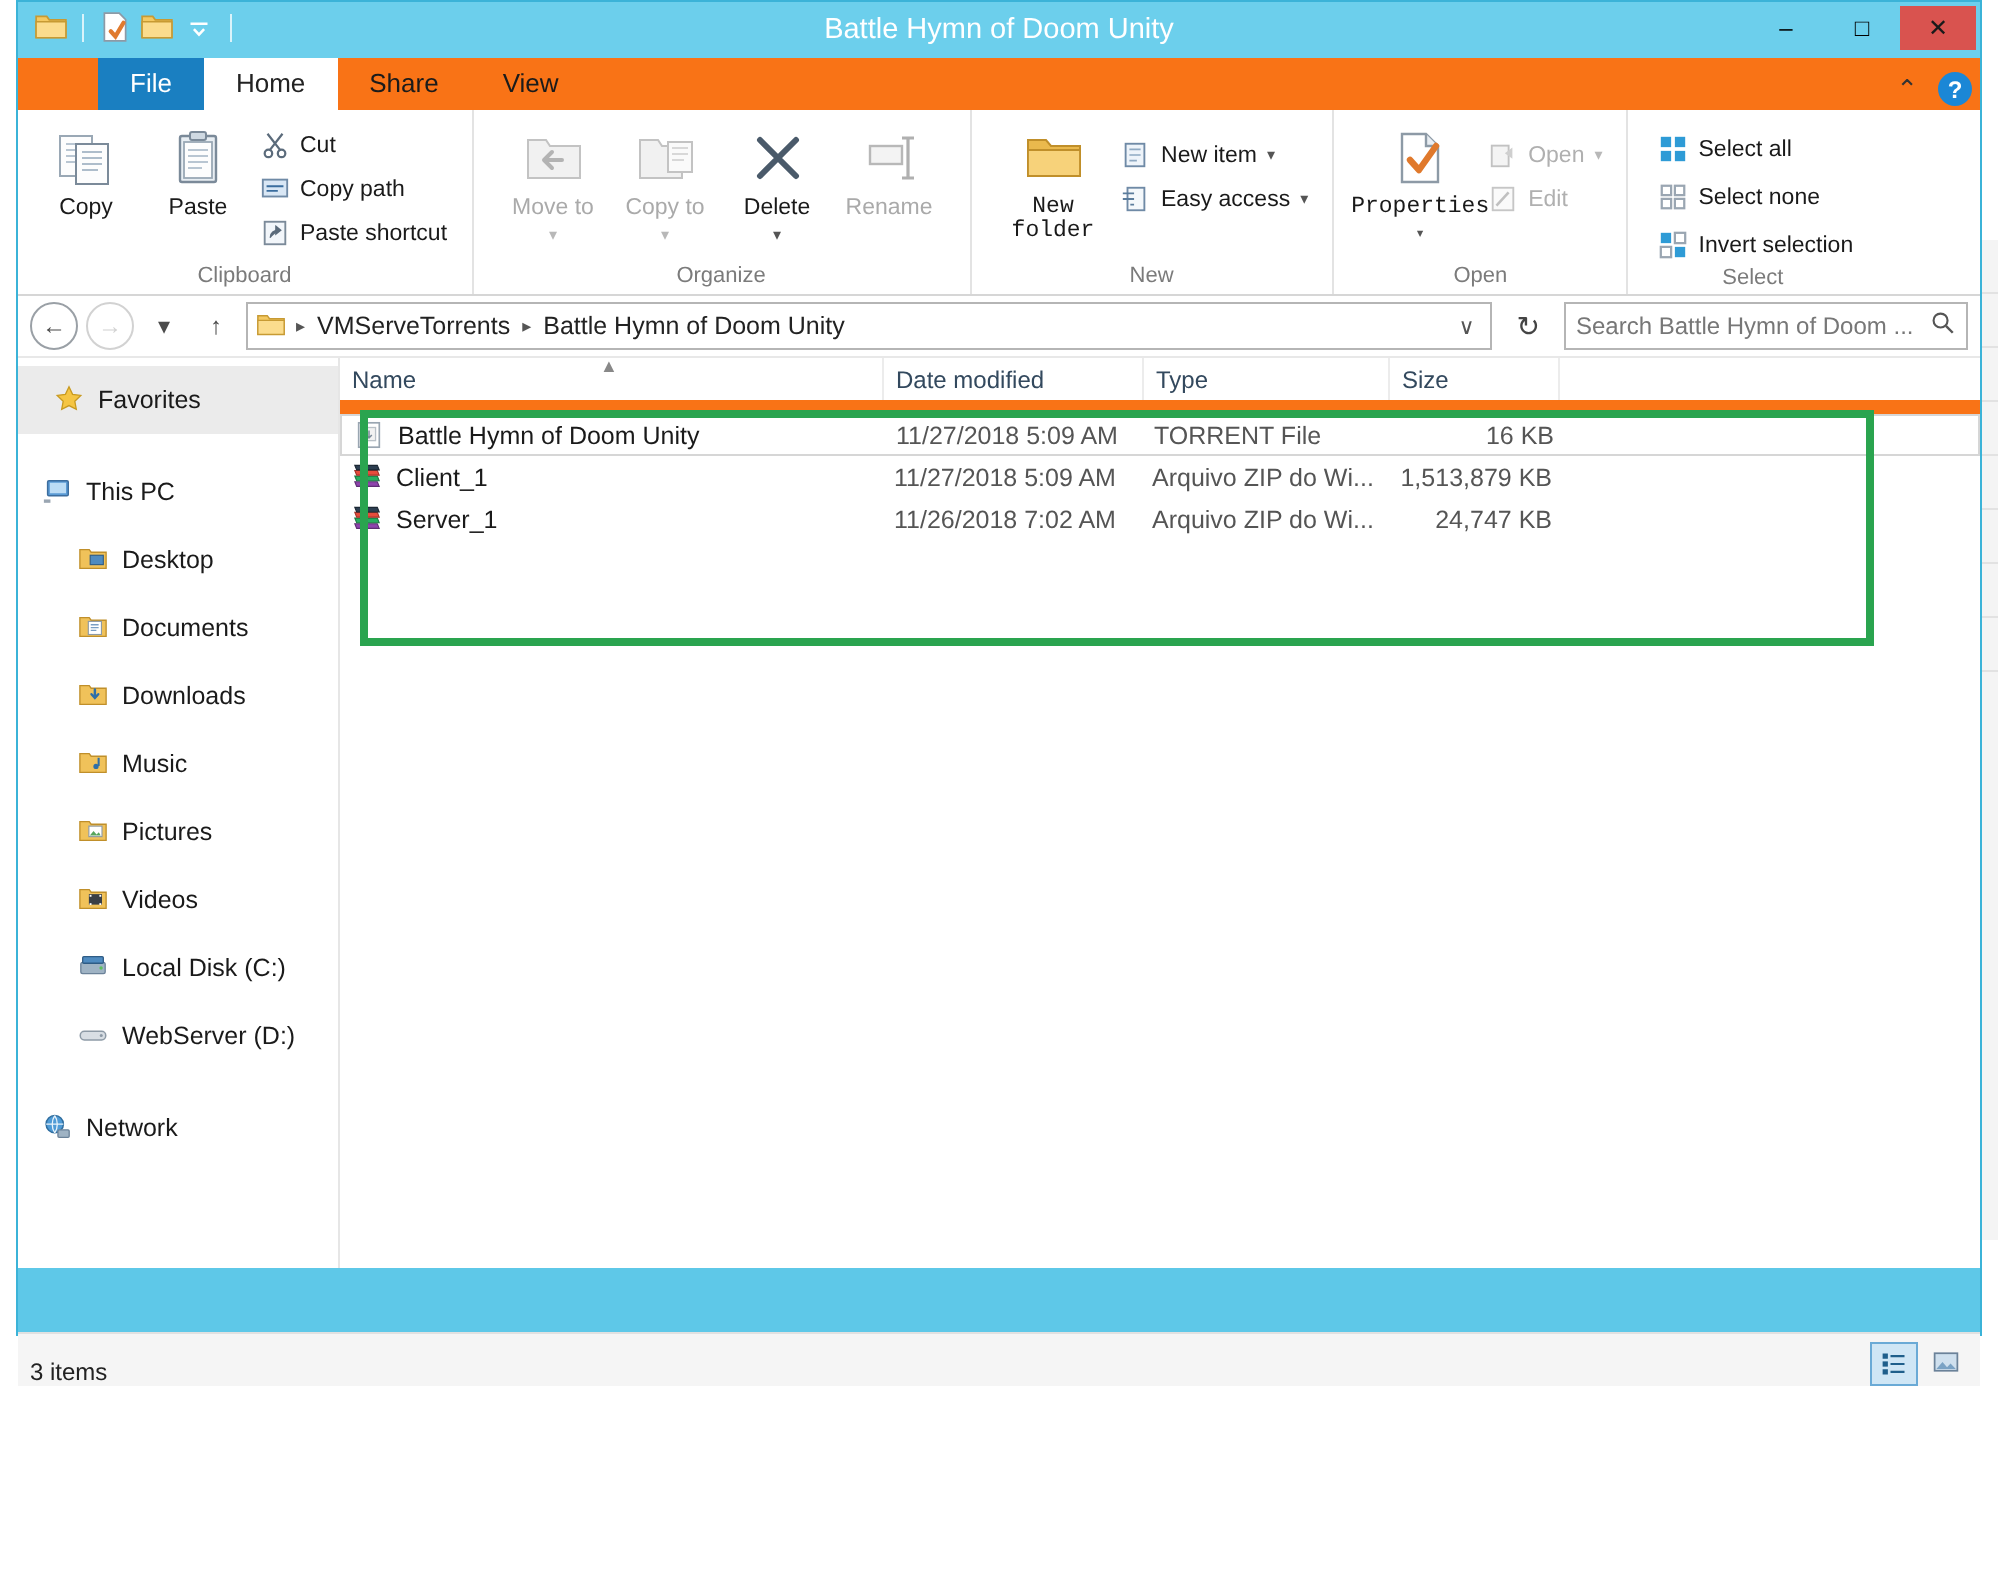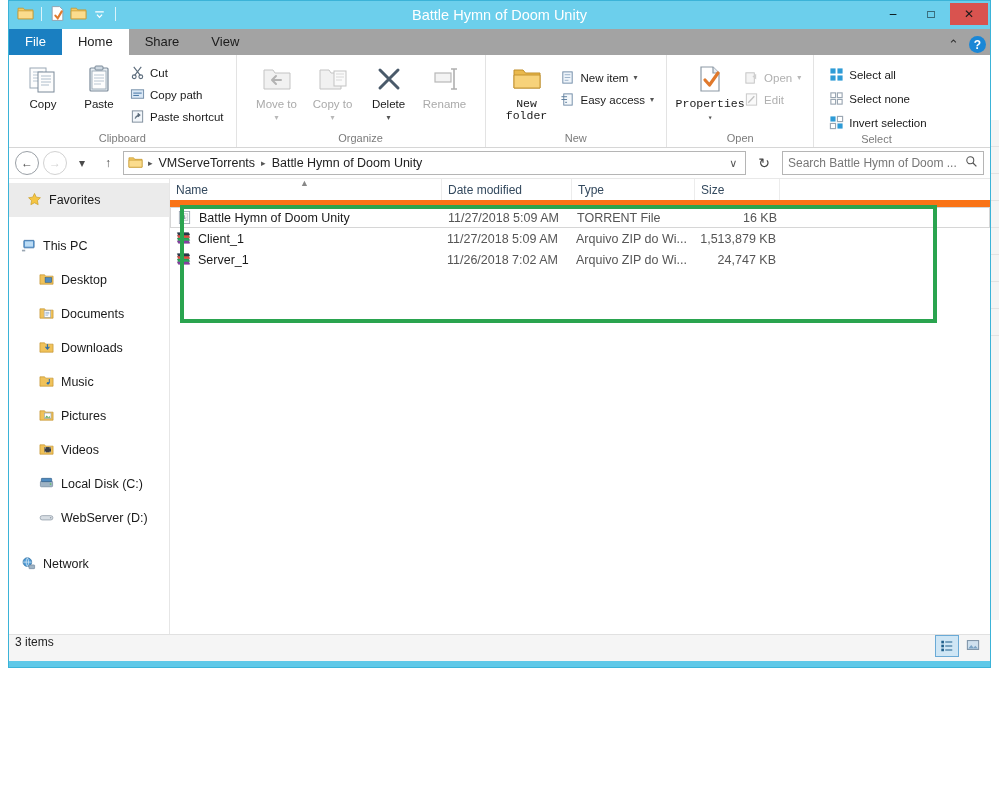--- a/index.html
+++ b/index.html
@@ -37,21 +37,21 @@
     text-align: center; color: #ffffff; font-size: 14.5px;
   }
   .caption-btns { position: absolute; right: 2px; top: 2px; display: flex; }
   .cbtn {
     width: 38px; height: 22px; display: flex; align-items: center; justify-content: center;
     color: #000; font-size: 12px;
   }
   .cbtn.close { background: #d9534f; color: #1a1a1a; }
 
   
-  .tabs { display: flex; height: 26px; background: #a3a3a3; align-items: flex-end; position: relative; }
+  .tabs { display: flex; height: 26px; background: #f97316; align-items: flex-end; position: relative; padding-left: 40px; }
   .tab {
     height: 26px; line-height: 26px; padding: 0 16px; font-size: 13px; color: #ffffff;
   }
   .tab.file { background: #1a7fc1; font-weight: normal; color: #fff; }
   .tab.active { background: #ffffff; color: #222; }
   .tab.inactive { color: #1b1b1b; }
   .tabs-right { position: absolute; right: 4px; bottom: 2px; display: flex; align-items: center; gap: 10px; }
   .chev-up { color: #333; font-size: 13px; }
   .help-ico {
     width: 17px; height: 17px; border-radius: 50%;
@@ -144,22 +144,22 @@
   .cell { padding-left: 6px; display: flex; align-items: center; gap: 6px; white-space: nowrap; overflow: hidden; }
   .cell.name { width: 265px; }
   .cell.date { width: 123px; color: #555; }
   .cell.type { width: 116px; color: #555; }
   .cell.size { width: 78px; color: #555; justify-content: flex-end; padding-right: 6px; }
   .fico { width: 16px; height: 16px; flex: 0 0 16px; position: relative; }
 
   
   .statusbar {
     height: 26px; background: #f5f5f5; border-top: 1px solid #e1e1e1;
-    display: flex; align-items: flex-start; justify-content: space-between;
-    padding: 0 6px; font-size: 12px; color: #222;
+    display: flex; align-items: flex-end; justify-content: space-between;
+    padding: 0 6px; font-size: 12px; color: #222; margin-top: 32px;
   }
   .viewbtns { display: flex; gap: 3px; }
   .vbtn {
     width: 22px; height: 20px; display: flex; align-items: center; justify-content: center;
   }
   .vbtn.active { background: #cfe6f5; border: 1px solid #6aaad6; }
 </style>
 </head>
 <body>
 

